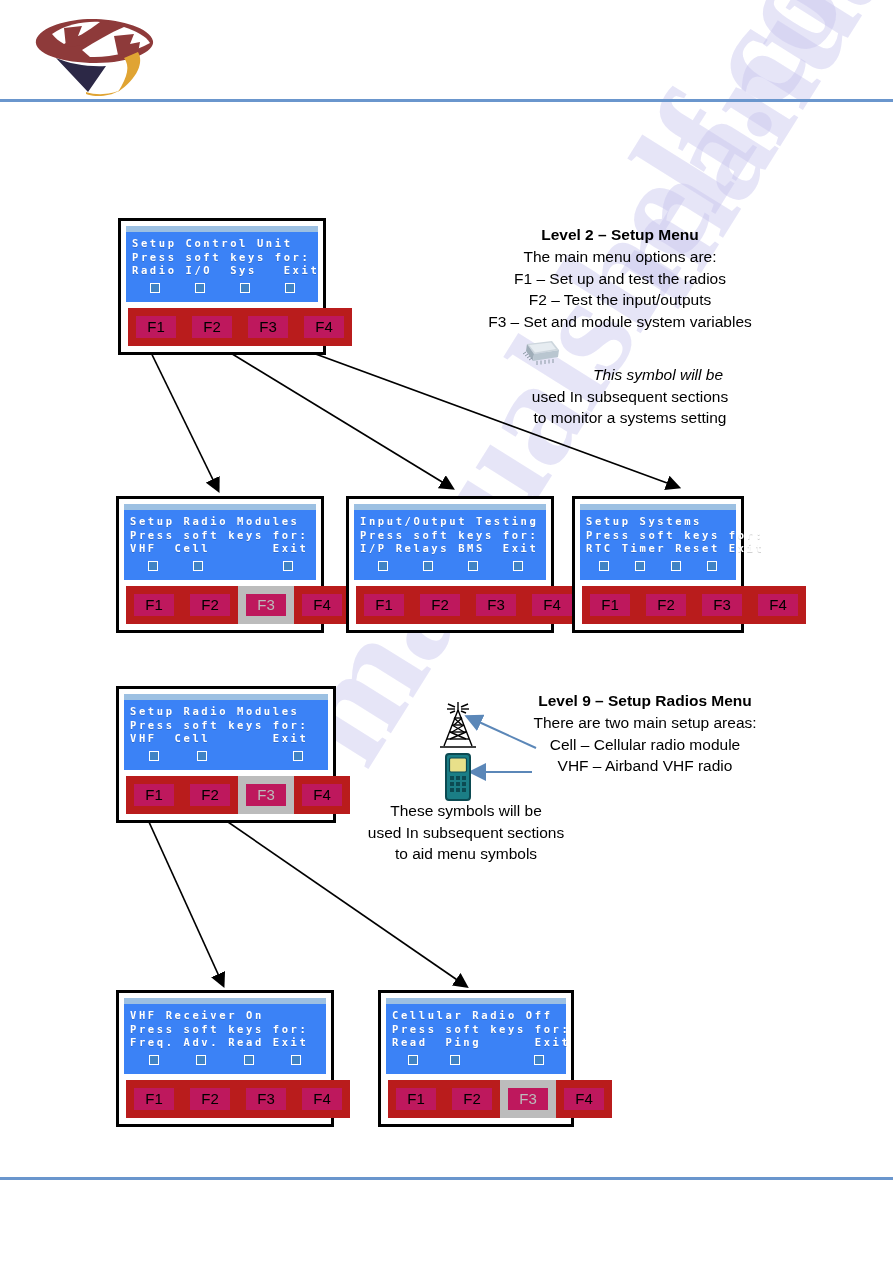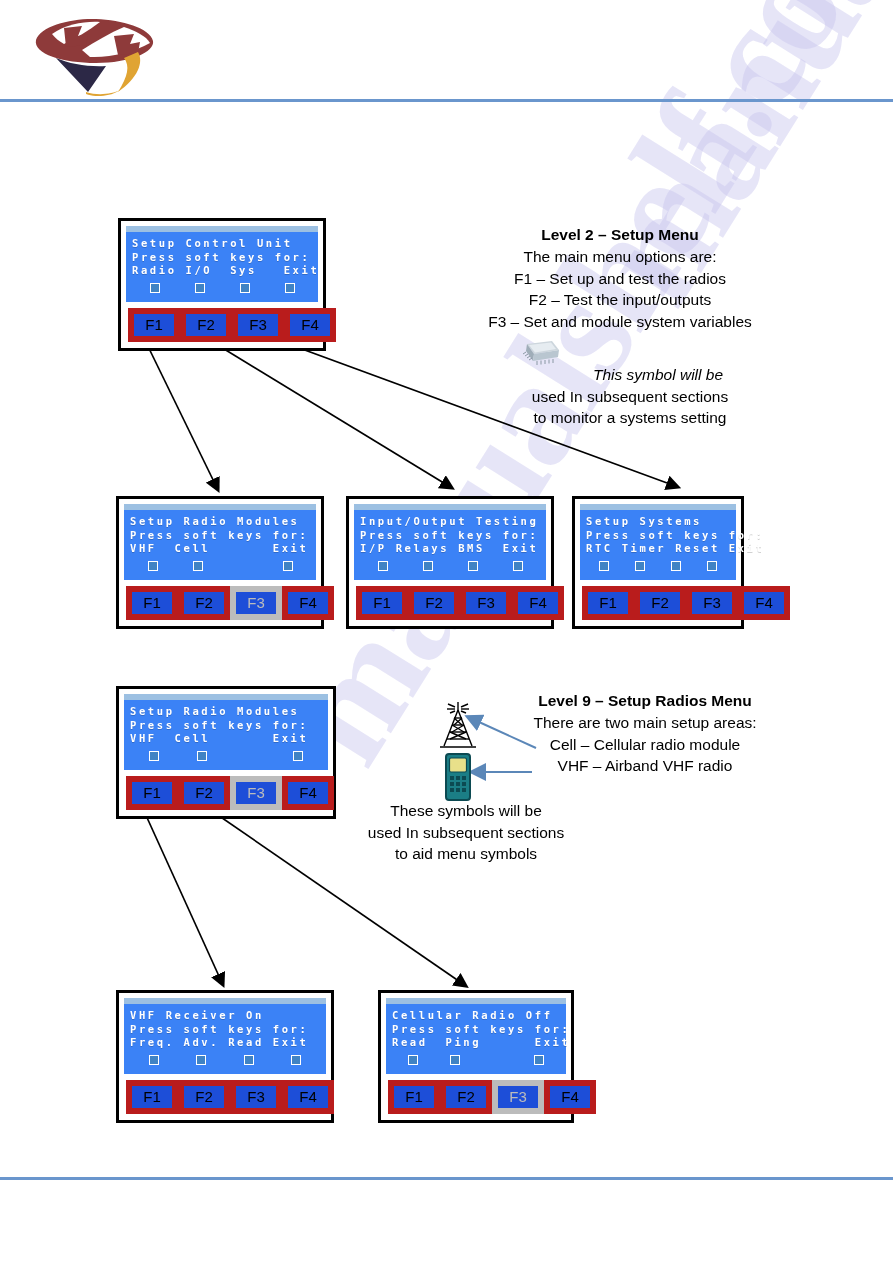--- a/index.html
+++ b/index.html
@@ -78,21 +78,21 @@
     display:block;width:8px;height:8px;
     border:1.5px solid #ffffff;background:#4083c4;
   }
   .lcd-boxes .bx.empty i{border:none;background:transparent;}
 
   .fkeys{
     display:flex;margin-top:6px;justify-content:space-between;
     padding:0 2px;
   }
   .fkey{
-    border:6px solid #b91c1c;background:#1d4ed8;
+    border:8px solid #b91c1c;background:#be185d;
     font-family:"Liberation Sans", sans-serif;
     font-size:15px;line-height:17px;
     padding:2px 7px 3px 7px;
     text-align:center;min-width:26px;
   }
   .fkey.dim{border-color:#bcbcbc;color:#bcbcbc;}
 
   
   .prose{position:absolute;z-index:6;text-align:center;}
   .prose .ttl{

